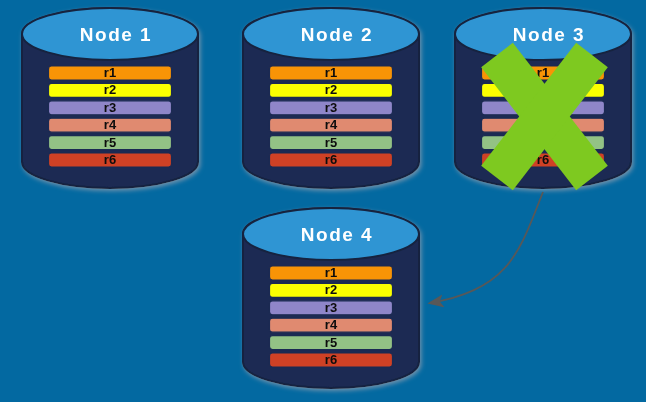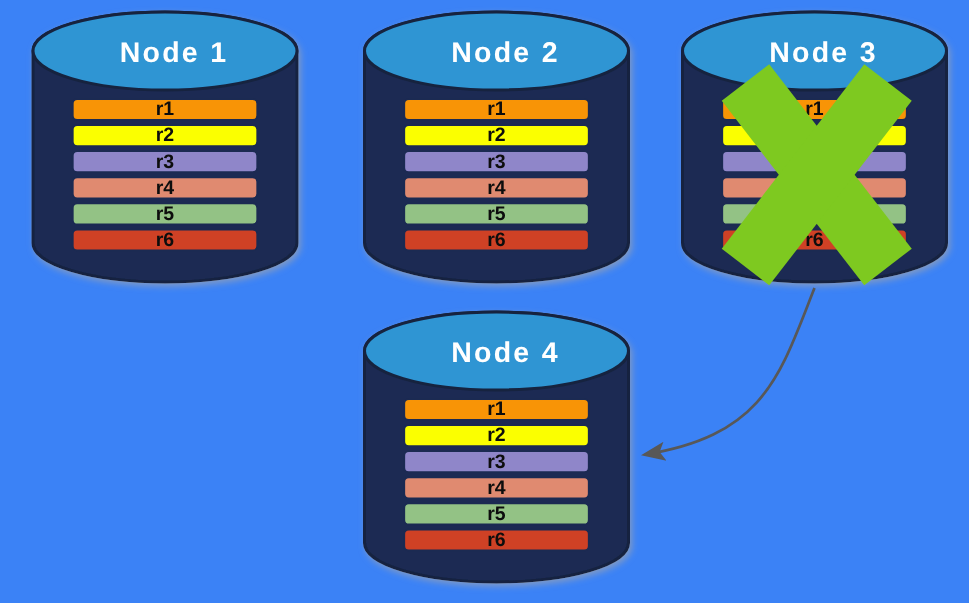--- a/index.html
+++ b/index.html
@@ -4,21 +4,21 @@
 <style>
   html, body {
     margin: 0;
     padding: 0;
     background: #ffffff;
   }
   #canvas {
     position: relative;
     width: 646px;
     height: 402px;
-    background: #3b82f6;
+    background: #0369a1;
     overflow: hidden;
     font-family: "Liberation Sans", sans-serif;
   }
   #diagram-svg {
     position: absolute;
     left: 0;
     top: 0;
     width: 646px;
     height: 402px;
   }

